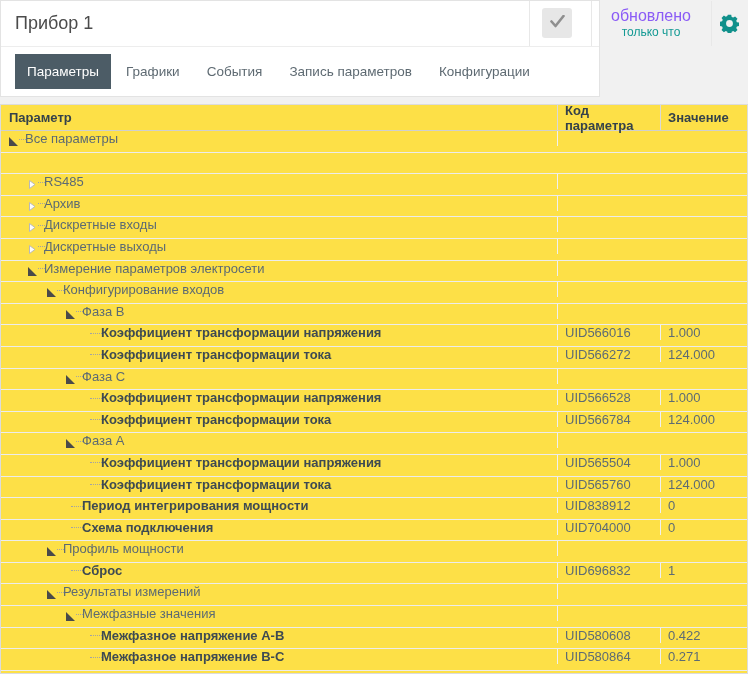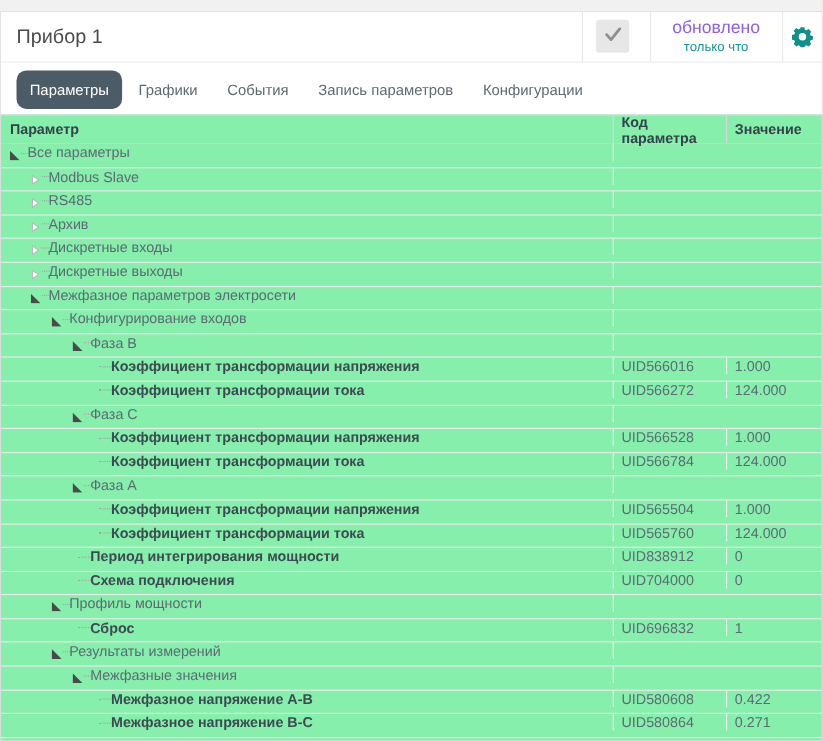--- a/index.html
+++ b/index.html
@@ -4,47 +4,47 @@
 <style>
   html,body{margin:0;padding:0;}
   body{
     width:748px;height:674px;overflow:hidden;position:relative;
     background:#f1f1f1;
     font-family:"Liberation Sans",sans-serif;
     -webkit-font-smoothing:antialiased;
   }
   
   .top-card{
-    position:absolute;left:0;top:10px;width:748px;height:97px;
+    position:absolute;left:0;top:0;width:600px;height:97px;
     background:#ffffff;border:1px solid #e3e3e3;box-sizing:border-box;
   }
   .title-row{position:relative;height:45px;border-bottom:1px solid #ededed;display:flex;align-items:center;}
   .page-title{margin-left:14px;font-size:18px;color:#4b4b4b;}
   .vdiv{position:absolute;top:0;bottom:0;width:1px;background:#e8e8e8;}
   .vdiv.d1{left:528px;} .vdiv.d2{left:590px;} .vdiv.d3{left:710px;}
   .check-btn{
     position:absolute;left:541px;top:7px;width:30px;height:30px;
     background:#e7e7e7;border-radius:3px;border:none;
     display:flex;align-items:center;justify-content:center;cursor:pointer;
   }
   .status-block{position:absolute;left:591px;top:4px;width:118px;text-align:center;}
   .status-main{font-size:16px;color:#8b5cf6;line-height:21px;}
   .status-sub{font-size:12px;color:#149a94;line-height:13px;}
   .gear-btn{position:absolute;left:719px;top:13px;width:19px;height:19px;cursor:pointer;background:none;border:none;padding:0;}
   .tabs-row{display:flex;align-items:center;padding:7px 0 0 14px;}
   .tab{
     font-size:13.5px;color:#5e6a72;padding:10px 12px;margin-right:3px;
-    border-radius:9px;cursor:pointer;white-space:nowrap;
+    border-radius:0;cursor:pointer;white-space:nowrap;
   }
   .tab.active{background:#4c5c66;color:#ffffff;}
 
   
   .table-card{
     position:absolute;left:0;top:104px;width:748px;height:570px;
-    background:#86efac;border:1px solid #dcdcdc;box-sizing:border-box;overflow:hidden;
+    background:#fde047;border:1px solid #dcdcdc;box-sizing:border-box;overflow:hidden;
   }
   .thead{display:flex;height:25px;border-bottom:1px solid #cfcfcf;align-items:stretch;
          font-size:13px;font-weight:bold;color:#35424a;}
   .th{display:flex;align-items:center;box-sizing:border-box;}
   .th-param{width:557px;padding-left:8px;border-right:1px solid #d9d9d9;}
   .th-code{width:103px;padding-left:7px;border-right:1px solid #d9d9d9;}
   .th-value{flex:1;padding-left:7px;text-align:right;}
 
   .tbody{font-size:13px;}
   .row{display:flex;height:21.6px;box-sizing:border-box;border-bottom:1px solid #ececec;align-items:flex-start;}
@@ -116,93 +116,84 @@
             <span class="node-icon"><svg width="9" height="9" viewBox="0 0 9 9">
                 <polygon points="0,0 9,9 0,9" fill="#4a4a4a"></polygon>
               </svg></span>
           </span>
           <span class="lbl">Все параметры</span>
         </div>
         <div class="cell-code"></div>
         <div class="cell-value"></div>
       </div>
       <div class="row">
+        <div class="cell-code"></div>
+        <div class="cell-value"></div>
+      </div>
+      <div class="row">
         <div class="cell-param">
           <span class="g vline"></span>
           <span class="g vline hdash-icon">
             <span class="node-icon"><svg width="9" height="9" viewBox="0 0 9 9">
                 <polygon points="1.5,0.5 1.5,8.5 7,4.5" fill="#fdfdfd" stroke="#b9b9b9" stroke-width="1"></polygon>
               </svg></span>
           </span>
-          <span class="lbl">Modbus Slave</span>
+          <span class="lbl">RS485</span>
         </div>
         <div class="cell-code"></div>
         <div class="cell-value"></div>
       </div>
       <div class="row">
         <div class="cell-param">
           <span class="g vline"></span>
           <span class="g vline hdash-icon">
             <span class="node-icon"><svg width="9" height="9" viewBox="0 0 9 9">
                 <polygon points="1.5,0.5 1.5,8.5 7,4.5" fill="#fdfdfd" stroke="#b9b9b9" stroke-width="1"></polygon>
               </svg></span>
           </span>
-          <span class="lbl">RS485</span>
+          <span class="lbl">Архив</span>
         </div>
         <div class="cell-code"></div>
         <div class="cell-value"></div>
       </div>
       <div class="row">
         <div class="cell-param">
           <span class="g vline"></span>
           <span class="g vline hdash-icon">
             <span class="node-icon"><svg width="9" height="9" viewBox="0 0 9 9">
                 <polygon points="1.5,0.5 1.5,8.5 7,4.5" fill="#fdfdfd" stroke="#b9b9b9" stroke-width="1"></polygon>
               </svg></span>
           </span>
-          <span class="lbl">Архив</span>
+          <span class="lbl">Дискретные входы</span>
         </div>
         <div class="cell-code"></div>
         <div class="cell-value"></div>
       </div>
       <div class="row">
         <div class="cell-param">
           <span class="g vline"></span>
           <span class="g vline hdash-icon">
             <span class="node-icon"><svg width="9" height="9" viewBox="0 0 9 9">
                 <polygon points="1.5,0.5 1.5,8.5 7,4.5" fill="#fdfdfd" stroke="#b9b9b9" stroke-width="1"></polygon>
               </svg></span>
           </span>
-          <span class="lbl">Дискретные входы</span>
-        </div>
-        <div class="cell-code"></div>
-        <div class="cell-value"></div>
-      </div>
-      <div class="row">
-        <div class="cell-param">
-          <span class="g vline"></span>
-          <span class="g vline hdash-icon">
-            <span class="node-icon"><svg width="9" height="9" viewBox="0 0 9 9">
-                <polygon points="1.5,0.5 1.5,8.5 7,4.5" fill="#fdfdfd" stroke="#b9b9b9" stroke-width="1"></polygon>
-              </svg></span>
-          </span>
           <span class="lbl">Дискретные выходы</span>
         </div>
         <div class="cell-code"></div>
         <div class="cell-value"></div>
       </div>
       <div class="row">
         <div class="cell-param">
           <span class="g vline"></span>
           <span class="g vline hdash-icon">
             <span class="node-icon"><svg width="9" height="9" viewBox="0 0 9 9">
                 <polygon points="0,0 9,9 0,9" fill="#4a4a4a"></polygon>
               </svg></span>
           </span>
-          <span class="lbl">Межфазное параметров электросети</span>
+          <span class="lbl">Измерение параметров электросети</span>
         </div>
         <div class="cell-code"></div>
         <div class="cell-value"></div>
       </div>
       <div class="row">
         <div class="cell-param">
           <span class="g vline"></span>
           <span class="g vline"></span>
           <span class="g vline hdash-icon">
             <span class="node-icon"><svg width="9" height="9" viewBox="0 0 9 9">

